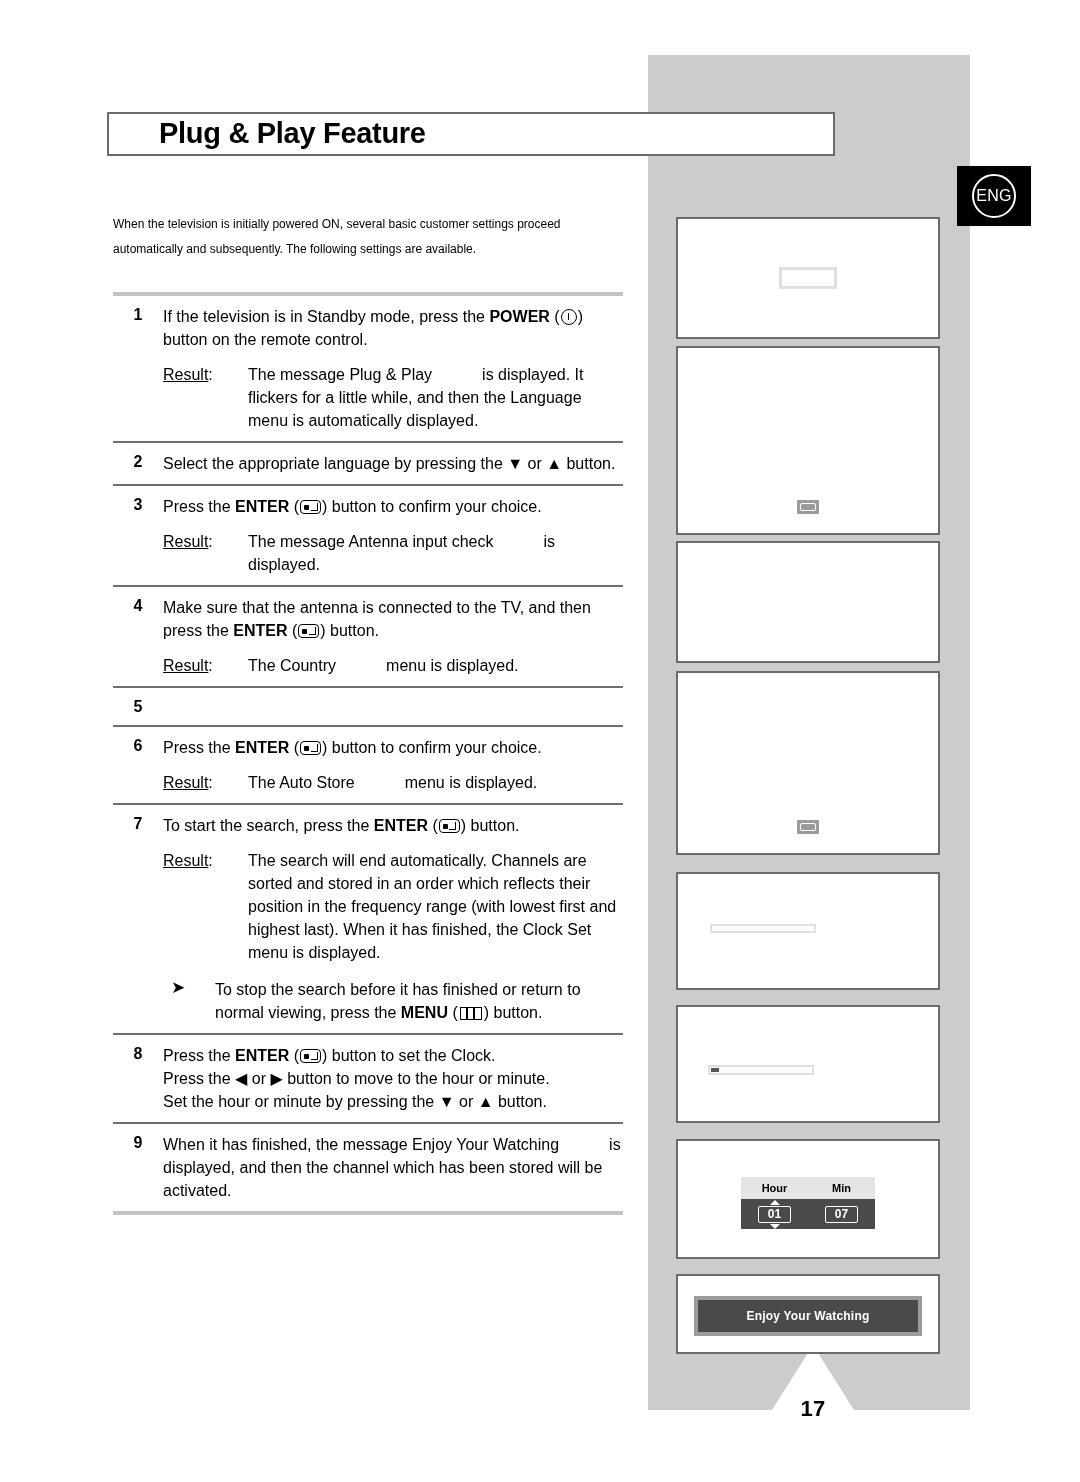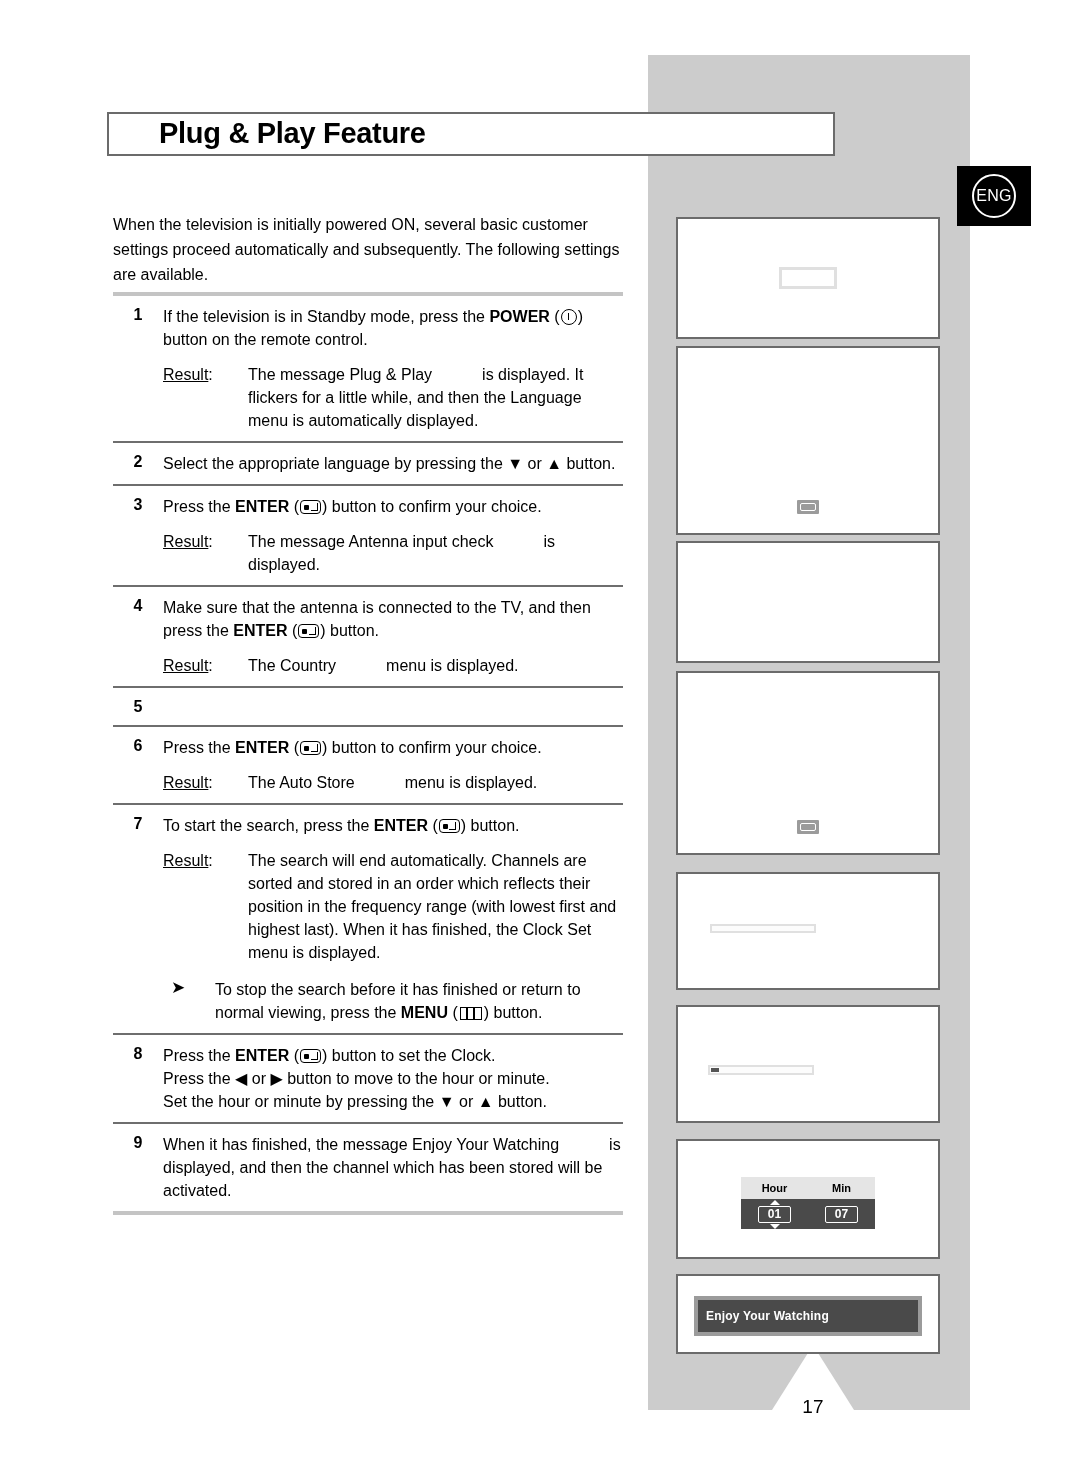--- a/index.html
+++ b/index.html
@@ -28,22 +28,22 @@
     width: 0; height: 0;
     border-left: 41px solid transparent;
     border-right: 41px solid transparent;
     border-bottom: 65px solid #ffffff;
   }
   .page-number {
     position: absolute;
     left: 772px; top: 1396px;
     width: 82px;
     text-align: center;
-    font-size: 19px;
-    font-weight: normal;
+    font-size: 22px;
+    font-weight: bold;
     letter-spacing: .3px;
   }
 
   
   .eng-tab {
     position: absolute;
     left: 957px; top: 166px;
     width: 74px; height: 60px;
     background: #000000;
   }
@@ -80,21 +80,21 @@
     letter-spacing: -0.3px;
     padding-left: 22px;
     margin-top: -2px;
   }
 
   
   .intro {
     position: absolute;
     left: 113px; top: 212px;
     width: 516px;
-    font-size: 16px;
+    font-size: 12px;
     line-height: 25px;
   }
 
   
   .steps {
     position: absolute;
     left: 113px; top: 292px;
     width: 510px;
   }
   .rule-thick {
@@ -326,21 +326,22 @@
     transform: translateX(-50%);
     width: 228px;
     background: #9b9b9b;
     padding: 4px;
   }
   .enjoy-inner {
     background: #4a4a4a;
     color: #ffffff;
     font-size: 12px;
     font-weight: bold;
-    padding: 9px 8px;
+    text-align: center;
+    padding: 9px 0;
     letter-spacing: .2px;
   }
 </style>
 </head>
 <body>
 
 <div class="grey-panel"></div>
 <div class="page-notch"></div>
 <div class="page-number">17</div>
 

